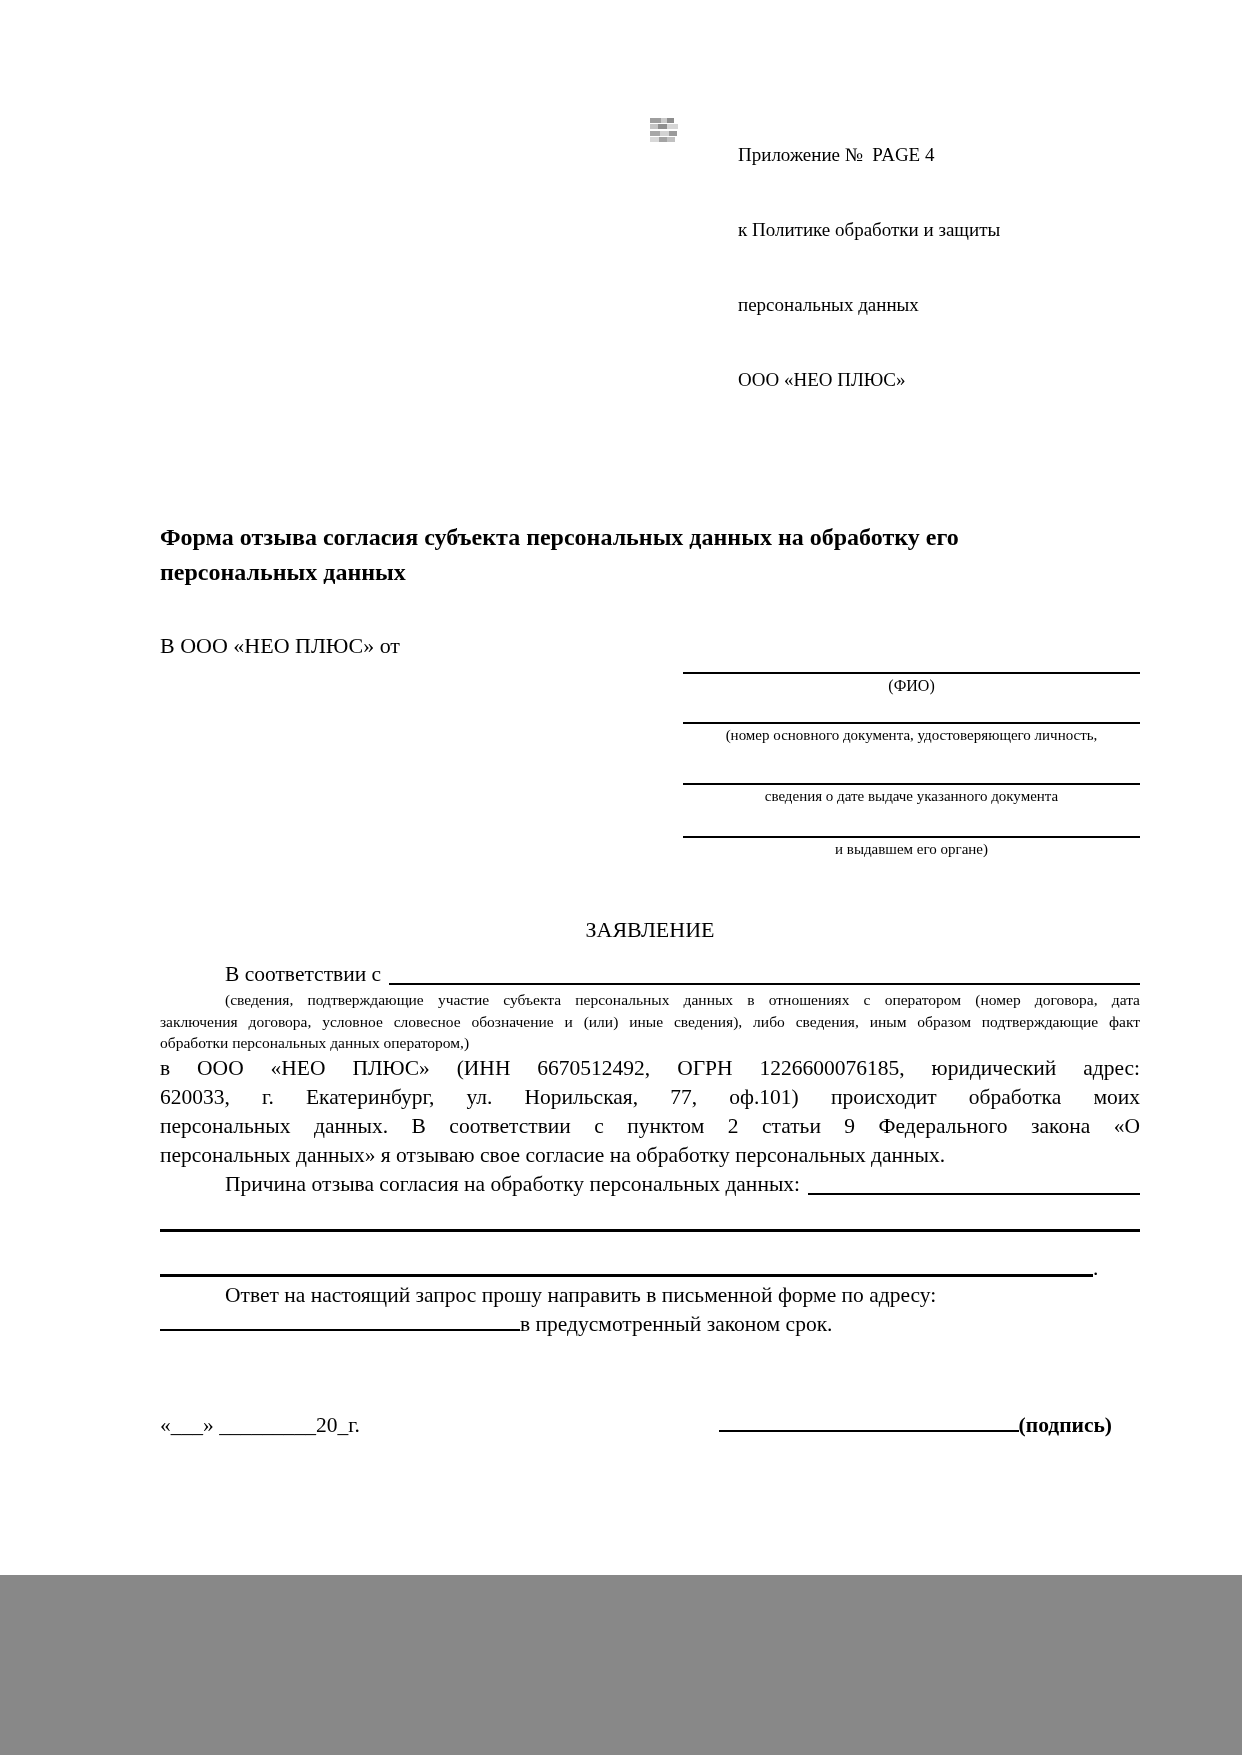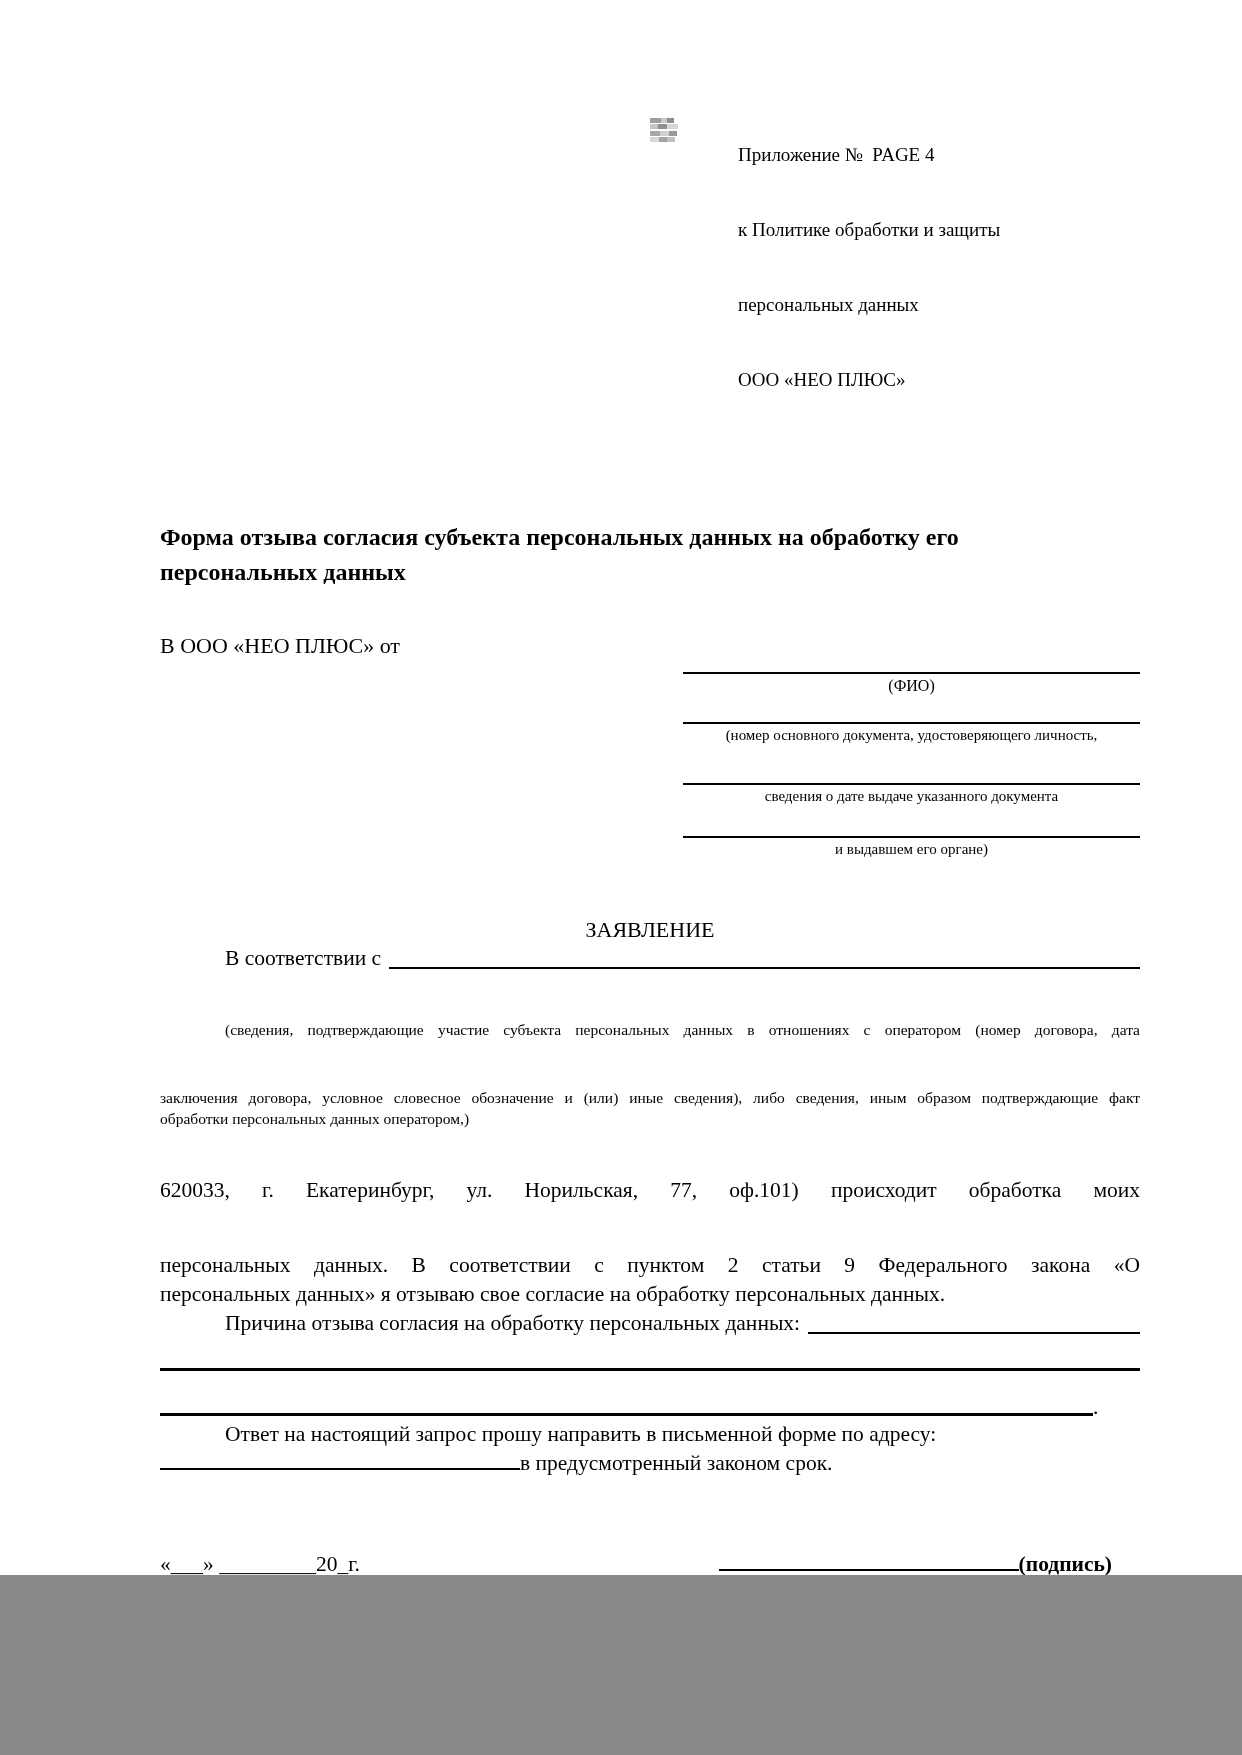--- a/index.html
+++ b/index.html
@@ -52,27 +52,27 @@
   .fr4 { margin-top:30px; }
   .field-caption { text-align:center; font-size:15px; line-height:19px; padding-top:2px; }
   .field-caption.fio { font-size:16px; line-height:20px; }
 
   .statement-heading {
     margin-top:56px; text-align:center;
     font-size:22px; line-height:29px;
   }
 
   .doc-text { font-size:21.5px; line-height:29px; }
-  .j { text-align:justify; text-align-last:justify;margin-top:46px; }
+  .j { text-align:justify; text-align-last:justify; }
 
   .flex-row { display:flex; align-items:flex-end; }
   .lead { white-space:nowrap; }
   .fill-rule { flex:1 1 auto; border-bottom:2px solid #000; height:0; margin-bottom:4px; margin-left:8px; }
 
-  .intro-row { padding-left:65px; }
+  .intro-row { padding-left:65px;margin-top:16px; }
   .indent { text-indent:65px; }
   .reason-row { padding-left:65px; }
 
   .fine-print { font-size:15.5px; line-height:21.5px; }
   .fine-print .fp1 { padding-left:65px; }
 
   .rule-full { border-bottom:3px solid #000; height:0; margin-top:30px; }
   .rule2-row { margin-top:24px; display:flex; align-items:flex-end; }
   .rule2-row .rule-part { width:933px; border-bottom:3px solid #000; height:0; margin-bottom:4px; }
   .rule2-row .period { font-size:21.5px; line-height:25px; }
@@ -138,20 +138,21 @@
         <span class="fill-rule"></span>
       </div>
 
       <div class="fine-print">
         <div class="fp1 j">(сведения, подтверждающие участие субъекта персональных данных в отношениях с оператором (номер договора, дата</div>
         <div class="j">заключения договора, условное словесное обозначение и (или) иные сведения), либо сведения, иным образом подтверждающие факт</div>
         <div>обработки персональных данных оператором,)</div>
       </div>
 
       <div>
+        <div class="j">в ООО «НЕО ПЛЮС» (ИНН 6670512492, ОГРН 1226600076185, юридический адрес:</div>
         <div class="j">620033, г. Екатеринбург, ул. Норильская, 77, оф.101) происходит обработка моих</div>
         <div class="j">персональных данных. В соответствии с пунктом 2 статьи 9 Федерального закона «О</div>
         <div>персональных данных» я отзываю свое согласие на обработку персональных данных.</div>
       </div>
 
       <div class="flex-row reason-row">
         <span class="lead">Причина отзыва согласия на обработку персональных данных:</span>
         <span class="fill-rule"></span>
       </div>
 

